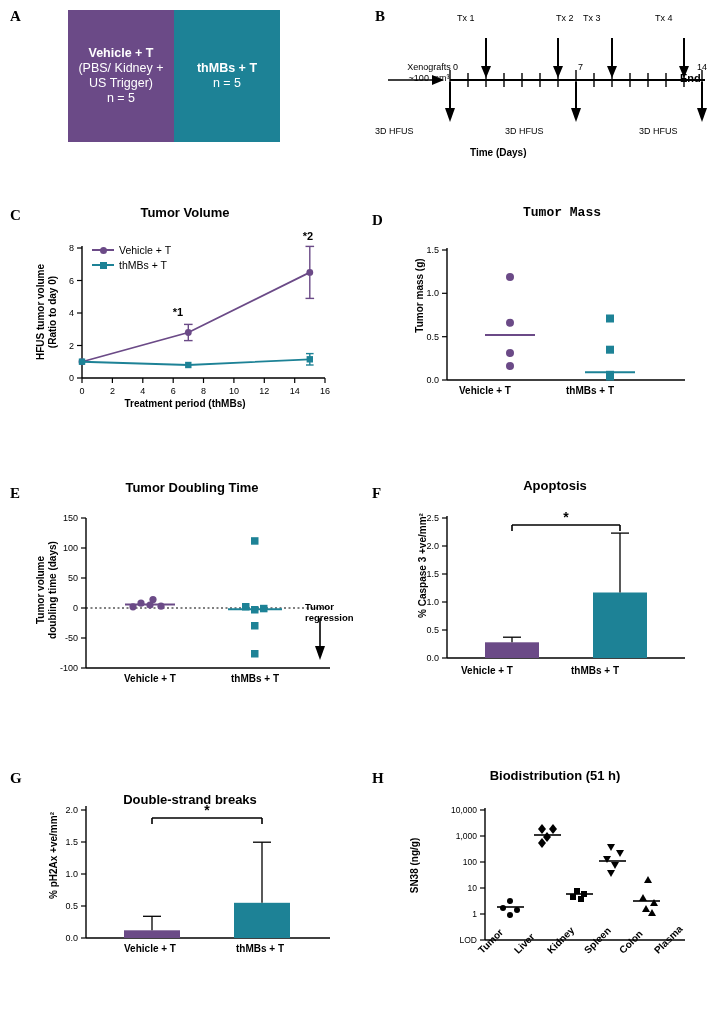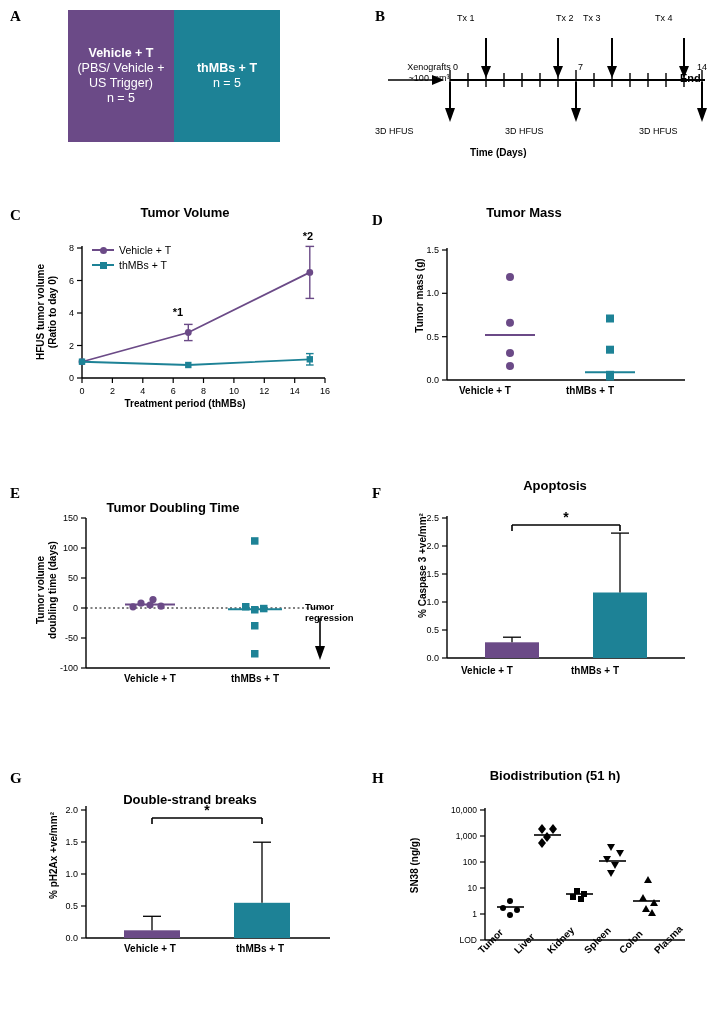--- a/index.html
+++ b/index.html
@@ -20,21 +20,21 @@
   .legend-sq{width:7px;height:7px;position:absolute;left:8px;top:-2.5px;}
 </style>
 </head>
 <body>
 
 <div class="panel-letter" style="left:10px;top:8px;">A</div>
 
 <div class="groupbox gb-purple" style="left:68px;top:10px;width:106px;height:132px;">
   <div>
     <div class="gb-title">Vehicle + T</div>
-    <div>(PBS/ Vehicle + US Trigger)</div>
+    <div>(PBS/ Kidney + US Trigger)</div>
     <div>n = 5</div>
   </div>
 </div>
 
 <div class="groupbox gb-teal" style="left:174px;top:10px;width:106px;height:132px;">
   <div>
     <div class="gb-title">thMBs + T</div>
     <div>n = 5</div>
   </div>
 </div>
@@ -202,21 +202,21 @@
   </div>
   <div class="legend-row" style="margin-top:3px;">
     <span class="legend-line" style="background:#1d8296;">
         <span class="legend-sq" style="background:#1d8296;"></span>
       </span>
     <span>thMBs + T</span>
   </div>
 </div>
 
 <div class="panel-letter" style="left:372px;top:212px;">D</div>
-<div class="ptitle" style="left:399px;top:205px;width:250px;">Tumor Mass</div>
+<div class="ptitle" style="left:437px;top:205px;width:250px;font-family:Liberation Mono, monospace;">Tumor Mass</div>
 
 <div class="abs" style="left:385px;top:228px;width:330px;height:200px;">
   <svg width="330" height="200" viewBox="0 0 330 200">
 
     <line x1="62" y1="152" x2="300" y2="152" stroke="#000" stroke-width="1.4"></line>
     <line x1="62" y1="152" x2="62" y2="20" stroke="#000" stroke-width="1.4"></line>
     <g stroke="#000" stroke-width="1.2">
       <line x1="57" y1="152" x2="62" y2="152"></line>
       <line x1="57" y1="108.7" x2="62" y2="108.7"></line>
       <line x1="57" y1="65.3" x2="62" y2="65.3"></line>
@@ -244,21 +244,21 @@
       <rect x="221" y="144.5" width="8" height="8"></rect>
     </g>
     <line x1="200" y1="144.2" x2="250" y2="144.2" stroke="#1d8296" stroke-width="2"></line>
   </svg>
 </div>
 <div class="abs" style="left:344px;top:290px;width:150px;transform:rotate(-90deg);text-align:center;font-size:10px;font-weight:bold;">Tumor mass (g)</div>
 <div class="abs" style="left:440px;top:385px;width:90px;text-align:center;font-size:10px;font-weight:bold;">Vehicle + T</div>
 <div class="abs" style="left:545px;top:385px;width:90px;text-align:center;font-size:10px;font-weight:bold;">thMBs + T</div>
 
 <div class="panel-letter" style="left:10px;top:485px;">E</div>
-<div class="ptitle" style="left:43px;top:480px;width:260px;margin-top:20px;">Tumor Doubling Time</div>
+<div class="ptitle" style="left:62px;top:480px;width:260px;">Tumor Doubling Time</div>
 
 <div class="abs" style="left:20px;top:500px;width:340px;height:200px;">
   <svg width="340" height="200" viewBox="0 0 340 200">
 
     <line x1="66" y1="168" x2="310" y2="168" stroke="#000" stroke-width="1.4"></line>
     <line x1="66" y1="168" x2="66" y2="18" stroke="#000" stroke-width="1.4"></line>
     <g stroke="#000" stroke-width="1.2">
       <line x1="61" y1="18" x2="66" y2="18"></line>
       <line x1="61" y1="48" x2="66" y2="48"></line>
       <line x1="61" y1="78" x2="66" y2="78"></line>

